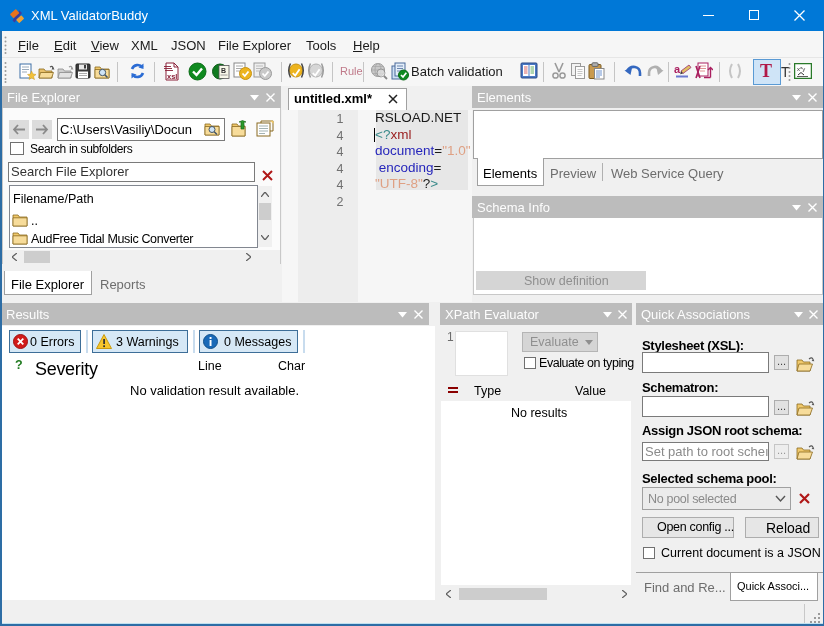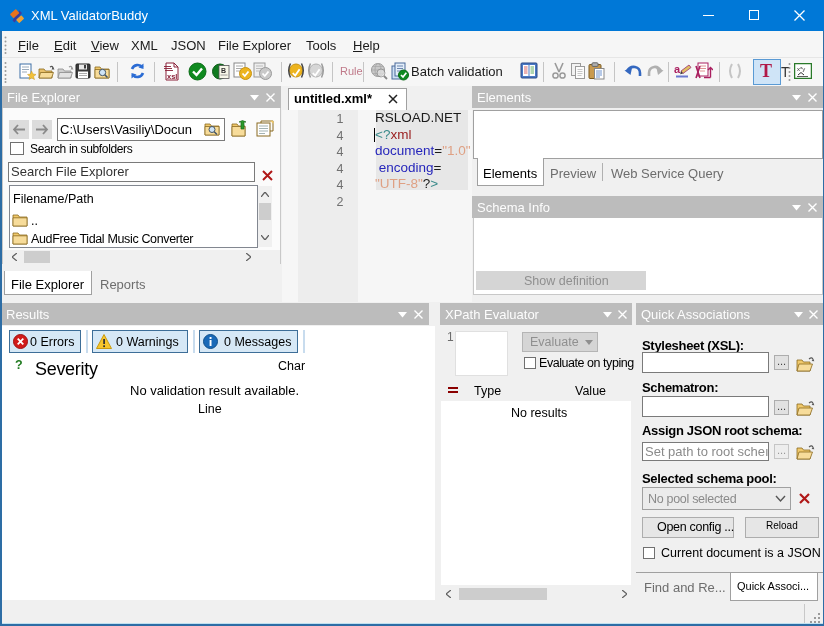--- a/index.html
+++ b/index.html
@@ -436,34 +436,34 @@
   </div>
 <div class="abs" style="left:30px;top:335px;font-size:12.5px;">0 Errors</div>
 <div class="abs" style="left:92px;top:330px;width:96px;height:23px;background:#d6e8f6;border:1px solid #3d6e98;"></div>
 <div class="abs" style="left:96px;top:334px;">
     <svg width="16" height="15" viewBox="0 0 16 15">
 <path d="M8 0.5 L15.5 14.5 L0.5 14.5 Z" fill="#f7c52c" stroke="#c89a10"></path>
 <rect x="7.2" y="5" width="1.8" height="5" fill="#333"></rect>
 <rect x="7.2" y="11.3" width="1.8" height="1.8" fill="#333"></rect>
 </svg>
   </div>
-<div class="abs" style="left:116px;top:335px;font-size:12.5px;">0 Warnings</div>
+<div class="abs" style="left:116px;top:335px;font-size:12.5px;">3 Warnings</div>
 <div class="abs" style="left:199px;top:330px;width:99px;height:23px;background:#d6e8f6;border:1px solid #3d6e98;"></div>
 <div class="abs" style="left:203px;top:334px;">
     <svg width="15" height="15" viewBox="0 0 15 15">
 <circle cx="7.5" cy="7.5" r="7" fill="#1a6ab8 " stroke="#10508a"></circle>
 <rect x="6.6" y="6" width="1.9" height="6" fill="#fff"></rect>
 <rect x="6.6" y="3" width="1.9" height="2" fill="#fff"></rect>
 </svg>
   </div>
 <div class="abs" style="left:224px;top:335px;font-size:12.5px;">0 Messages</div>
 
 <div class="abs" style="left:15px;top:358px;font-size:12.5px;color:#1f7a1f;font-weight:bold;">?</div>
 <div class="abs" style="left:35px;top:359px;font-size:18px;letter-spacing:-0.3px;">Severity</div>
-<div class="abs" style="left:198px;top:359px;font-size:12.5px;margin-top:43px;">Line</div>
+<div class="abs" style="left:198px;top:359px;font-size:12.5px;">Line</div>
 <div class="abs" style="left:278px;top:359px;font-size:12.5px;">Char</div>
 <div class="abs" style="left:130px;top:383px;font-size:13px;">No validation result available.</div>
 
 <div class="abs panel-hdr" style="left:440px;top:303px;width:192px;">
   <span class="t">XPath Evaluator</span>
   <svg class="abs" style="right:20px;top:9px;" width="9" height="6" viewBox="0 0 9 6">
       <path d="M0 0 L9 0 L4.5 5.5 Z" fill="#fff"></path>
     </svg>
   <svg class="abs" style="right:5px;top:7px;" width="9" height="9" viewBox="0 0 9 9">
       <path d="M0.5 0.5 L8.5 8.5 M8.5 0.5 L0.5 8.5" stroke="#fff" stroke-width="1.4"></path>
@@ -544,21 +544,21 @@
 <div class="abs" style="left:648px;top:492px;font-size:12.5px;letter-spacing:-0.3px;color:#8a8a8a;">No pool selected</div>
 <svg class="abs" style="left:775px;top:495px;" width="11" height="8" viewBox="0 0 11 8">
     <path d="M1 1 L5.5 6 L10 1" fill="none" stroke="#555" stroke-width="1.4"></path>
   </svg>
 <svg class="abs" style="left:799px;top:493px;" width="11" height="11" viewBox="0 0 11 11">
     <path d="M1 1 L10 10 M10 1 L1 10" stroke="#b01818" stroke-width="2.2"></path>
   </svg>
 <div class="abs" style="left:642px;top:517px;width:92px;height:21px;background:#e6e6e6;border:1px solid #adadad;"></div>
 <div class="abs" style="left:657px;top:520px;font-size:12.5px;letter-spacing:-0.3px;">Open config ...</div>
 <div class="abs" style="left:745px;top:517px;width:74px;height:21px;background:#e6e6e6;border:1px solid #adadad;"></div>
-<div class="abs" style="left:766px;top:520px;font-size:10px;">Reload</div>
+<div class="abs" style="left:766px;top:520px;font-size:14px;">Reload</div>
 <div class="abs" style="left:643px;top:547px;width:12px;height:12px;background:#fff;border:1px solid #707070;"></div>
 <div class="abs" style="left:661px;top:546px;font-size:12.5px;white-space:nowrap;overflow:hidden;width:161px;">Current document is a JSON Sche</div>
 
 <div class="abs" style="left:636px;top:572px;width:187px;height:1px;background:#a0a0a0;"></div>
 <div class="abs graytext" style="left:644px;top:580px;font-size:13px;">Find and Re...</div>
 <div class="abs tab-active" style="left:730px;top:572px;width:88px;height:29px;z-index:2;"></div>
 <div class="abs" style="left:737px;top:580px;font-size:11px;z-index:3;">Quick Associ...</div>
 
 <div class="abs" style="left:1px;top:602px;width:822px;height:22px;background:#f0f0f0;"></div>
 <div class="abs" style="left:804px;top:604px;width:1px;height:20px;background:#c8c8c8;"></div>

